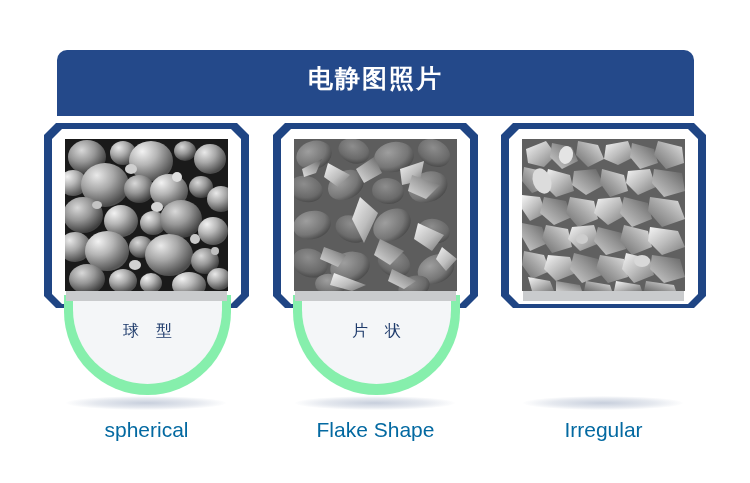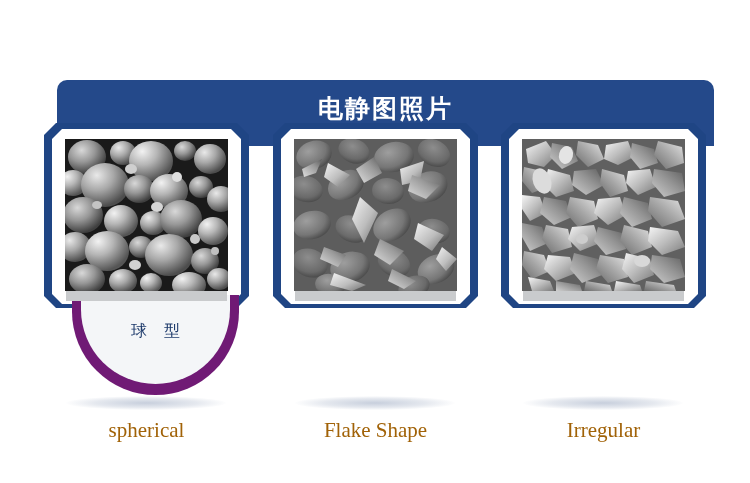--- a/index.html
+++ b/index.html
@@ -20,27 +20,26 @@
     left: 0; top: 0;
     width: 750px;
     height: 483px;
     background: #ffffff;
   }
 
   
   #banner {
     position: absolute;
     left: 57px;
-    top: 80px;
+    top: 50px;
     width: 637px;
     height: 66px;
     background: #24498a;
     border-radius: 10px 10px 0 0;
     z-index: 4;
-    padding-left: 20px;
   }
   #banner-title {
     position: absolute;
     left: 0; right: 0;
     top: 12px;
     text-align: center;
     color: #ffffff;
     font-size: 25px;
     font-weight: bold;
     letter-spacing: 2px;
@@ -99,25 +98,25 @@
     top: 168px;
     width: 161px;
     height: 10px;
     background: #c9cbcd;
     z-index: 6;
   }
 
   
   .bowl {
     position: absolute;
-    left: 28px;
+    left: 20px;
     top: 172px;
     width: 167px;
     height: 100px;
-    background: #701a75;
+    background: #86efac;
     border-radius: 0 0 84px 84px;
     z-index: 5;
   }
   .bowl-inner {
     position: absolute;
     left: 9px;
     top: 0px;
     width: 149px;
     height: 89px;
     background: #f4f6f8;
@@ -148,23 +147,23 @@
   #shadow-0 { left: 66px; }
   #shadow-1 { left: 295px; }
   #shadow-2 { left: 523px; }
 
   
   .caption {
     position: absolute;
     top: 418px;
     width: 205px;
     text-align: center;
-    color: #a16207;
+    color: #0369a1;
     font-size: 21px;
-    font-family: Liberation Serif, serif;
+    font-family: Liberation Sans, sans-serif;
     z-index: 3;
   }
   #cap-0 { left: 44px; }
   #cap-1 { left: 273px; }
   #cap-2 { left: 501px; }
 </style>
 </head>
 <body>
 
 <div id="stage">
@@ -305,20 +304,25 @@
           <polygon points="40,134 72,146 58,152 36,146" fill="url(#fl1)"></polygon>
           <polygon points="98,130 122,142 110,150 94,142" fill="url(#fl2)"></polygon>
           <polygon points="8,30 28,20 22,34 10,38" fill="url(#fl2)"></polygon>
           <polygon points="148,108 163,120 152,132 142,120" fill="url(#fl1)"></polygon>
         </g>
       </svg>
     </div>
 
     <div class="shelf"></div>
 
+    <div class="bowl">
+      <div class="bowl-inner">
+        <div class="bowl-label">片 状</div>
+      </div>
+    </div>
   </div>
 
   <div class="card" id="card-2">
     <div class="shell">
       <div class="shell-inner"></div>
     </div>
 
     <div class="photo">
       <svg width="163" height="152" viewBox="0 0 163 152" xmlns="http://www.w3.org/2000/svg">
         <defs>

